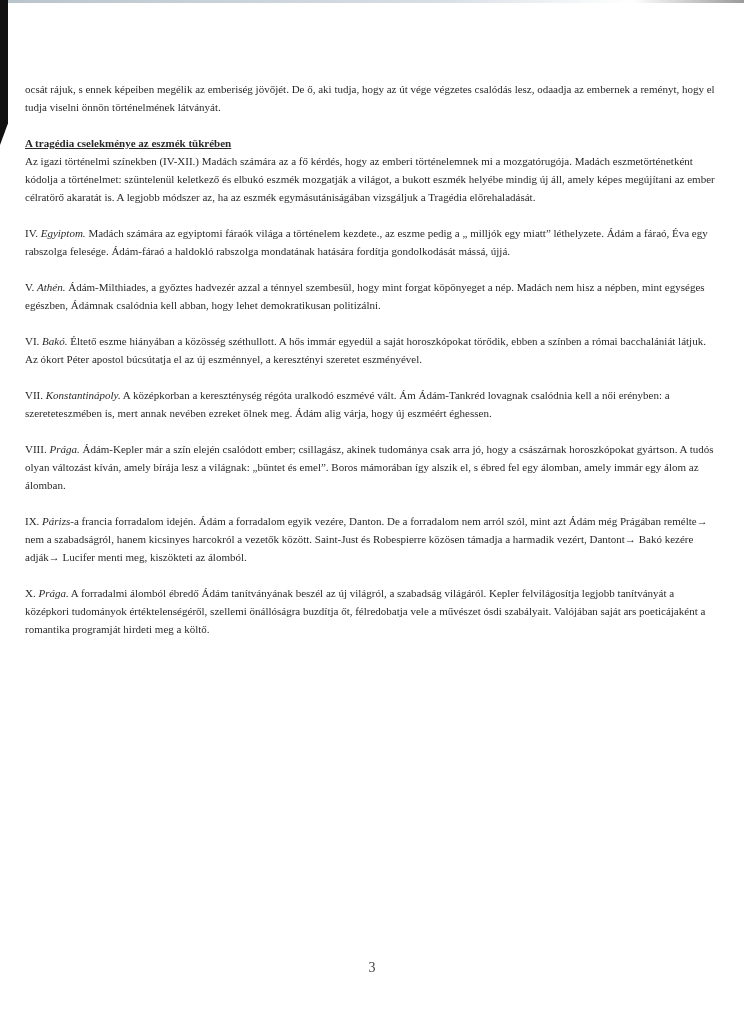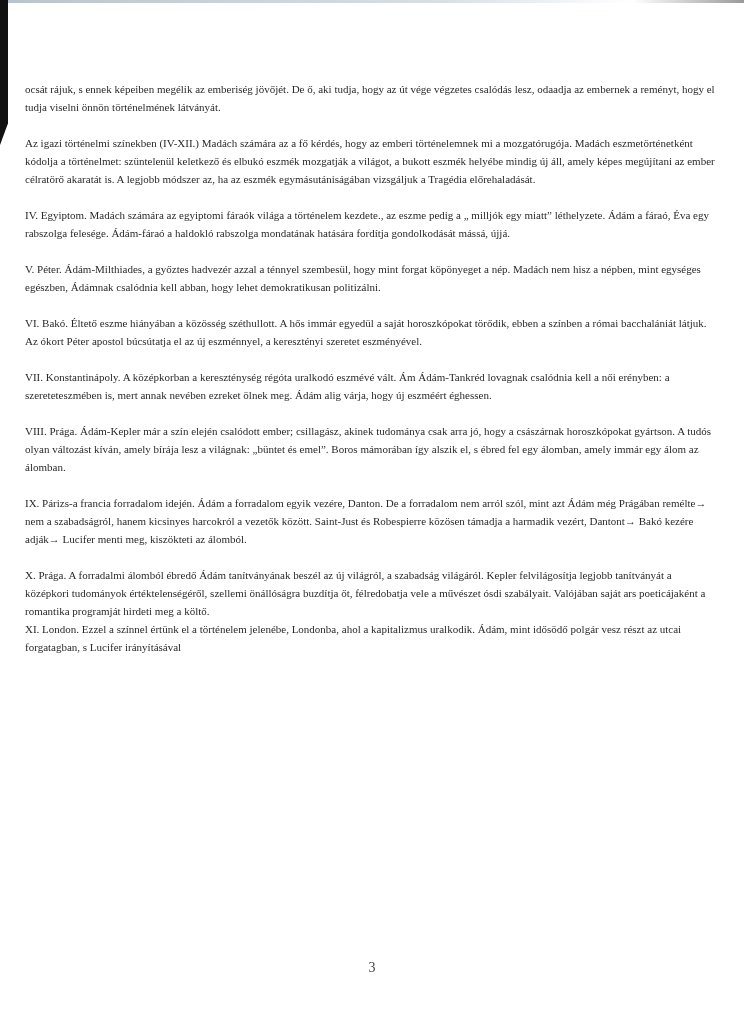--- a/index.html
+++ b/index.html
@@ -19,55 +19,55 @@
       clip-path: polygon(0 0, 100% 0, 100% 85%, 0 100%);
     }
     .page {
       position: absolute; left: 25px; top: 80px; width: 690px;
       font-size: 11px; line-height: 18px;
     }
     p { margin: 0; }
     .gap { height: 18px; }
     .heading { font-weight: bold; text-decoration: underline; }
     .num { font-weight: normal; }
-    .place { }
+    .place { font-style: italic; }
     .page-number {
       position: absolute; left: 0; width: 744px; top: 960px;
       text-align: center; font-size: 14px; color: #444;
     }
   </style>
 </head>
 <body>
 
 <div class="top-edge"></div>
 <div class="left-edge"></div>
 
 <div class="page">
   <p>ocsát rájuk, s ennek képeiben megélik az emberiség jövőjét. De ő, aki tudja, hogy az út vége végzetes csalódás lesz, odaadja az embernek a reményt, hogy el tudja viselni önnön történelmének látványát.</p>
   <div class="gap"></div>
 
+  <p class="heading">A tragédia cselekménye az eszmék tükrében</p>
   <p>Az igazi történelmi színekben (IV-XII.)  Madách számára az a fő kérdés, hogy az emberi történelemnek mi a mozgatórugója. Madách eszmetörténetként kódolja a történelmet: szüntelenül keletkező és elbukó eszmék mozgatják a világot, a bukott eszmék helyébe mindig új áll, amely képes megújítani az ember célratörő akaratát is. A legjobb módszer az, ha az eszmék egymásutániságában vizsgáljuk a Tragédia előrehaladását.</p>
   <div class="gap"></div>
 
   <p><span class="num">IV.</span> <span class="place">Egyiptom.</span><span> Madách számára az egyiptomi fáraók világa a történelem kezdete., az eszme pedig a „ milljók egy miatt” léthelyzete. Ádám a fáraó, Éva egy rabszolga felesége. Ádám-fáraó a haldokló rabszolga mondatának hatására fordítja gondolkodását mássá, újjá.</span></p>
   <div class="gap"></div>
 
-  <p><span class="num">V.</span> <span class="place">Péter.</span><span> Ádám-Milthiades, a győztes hadvezér azzal a ténnyel szembesül, hogy mint forgat köpönyeget a nép. Madách nem hisz a népben, mint egységes egészben, Ádámnak csalódnia kell abban, hogy lehet demokratikusan politizálni.</span></p>
+  <p><span class="num">V.</span> <span class="place">Athén.</span><span> Ádám-Milthiades, a győztes hadvezér azzal a ténnyel szembesül, hogy mint forgat köpönyeget a nép. Madách nem hisz a népben, mint egységes egészben, Ádámnak csalódnia kell abban, hogy lehet demokratikusan politizálni.</span></p>
   <div class="gap"></div>
 
   <p><span class="num">VI.</span> <span class="place">Bakó.</span><span> Éltető eszme hiányában a közösség széthullott. A hős immár egyedül a saját horoszkópokat törődik, ebben a színben a római bacchalániát látjuk. Az ókort Péter apostol búcsútatja el az új eszménnyel, a keresztényi szeretet eszményével.</span></p>
   <div class="gap"></div>
 
   <p><span class="num">VII.</span> <span class="place">Konstantinápoly.</span><span> A középkorban a kereszténység régóta uralkodó eszmévé vált. Ám Ádám-Tankréd lovagnak csalódnia kell a női erényben: a szereteteszmében is, mert annak nevében ezreket ölnek meg. Ádám alig várja, hogy új eszméért éghessen.</span></p>
   <div class="gap"></div>
 
   <p><span class="num">VIII.</span> <span class="place">Prága.</span><span> Ádám-Kepler már a szín elején csalódott ember; csillagász, akinek tudománya csak arra jó, hogy a császárnak horoszkópokat gyártson. A tudós olyan változást kíván, amely bírája lesz a világnak: „büntet és emel”. Boros mámorában így alszik el, s ébred fel egy álomban, amely immár egy álom az álomban.</span></p>
   <div class="gap"></div>
 
   <p><span class="num">IX.</span> <span class="place">Párizs</span><span>-a francia forradalom idején. Ádám a forradalom egyik vezére, Danton. De a forradalom nem arról szól, mint azt Ádám még Prágában remélte→ nem a szabadságról, hanem kicsinyes harcokról a vezetők között. Saint-Just és Robespierre közösen támadja a harmadik vezért, Dantont→ Bakó kezére adják→ Lucifer menti meg, kiszökteti az álomból.</span></p>
   <div class="gap"></div>
 
   <p><span class="num">X.</span> <span class="place">Prága.</span><span> A forradalmi álomból ébredő Ádám tanítványának beszél az új világról, a szabadság világáról. Kepler felvilágosítja legjobb tanítványát a középkori tudományok értéktelenségéről, szellemi önállóságra buzdítja őt, félredobatja vele a művészet ósdi szabályait. Valójában saját ars poeticájaként a romantika programját hirdeti meg a költő.</span></p>
 
-  <p><span class="num">XI.</span> <span class="place">London.</span><span> Ezzel a színnel értünk el a történelem jelenébe, Londonba, ahol a kapitalizmus uralkodik. Ádám, mint idősödő polgár vesz részt az utcai forgatagban, s Lucifer irányításával</span></p>
 </div>
 
 <div class="page-number">3</div>
 
 </body></html>

